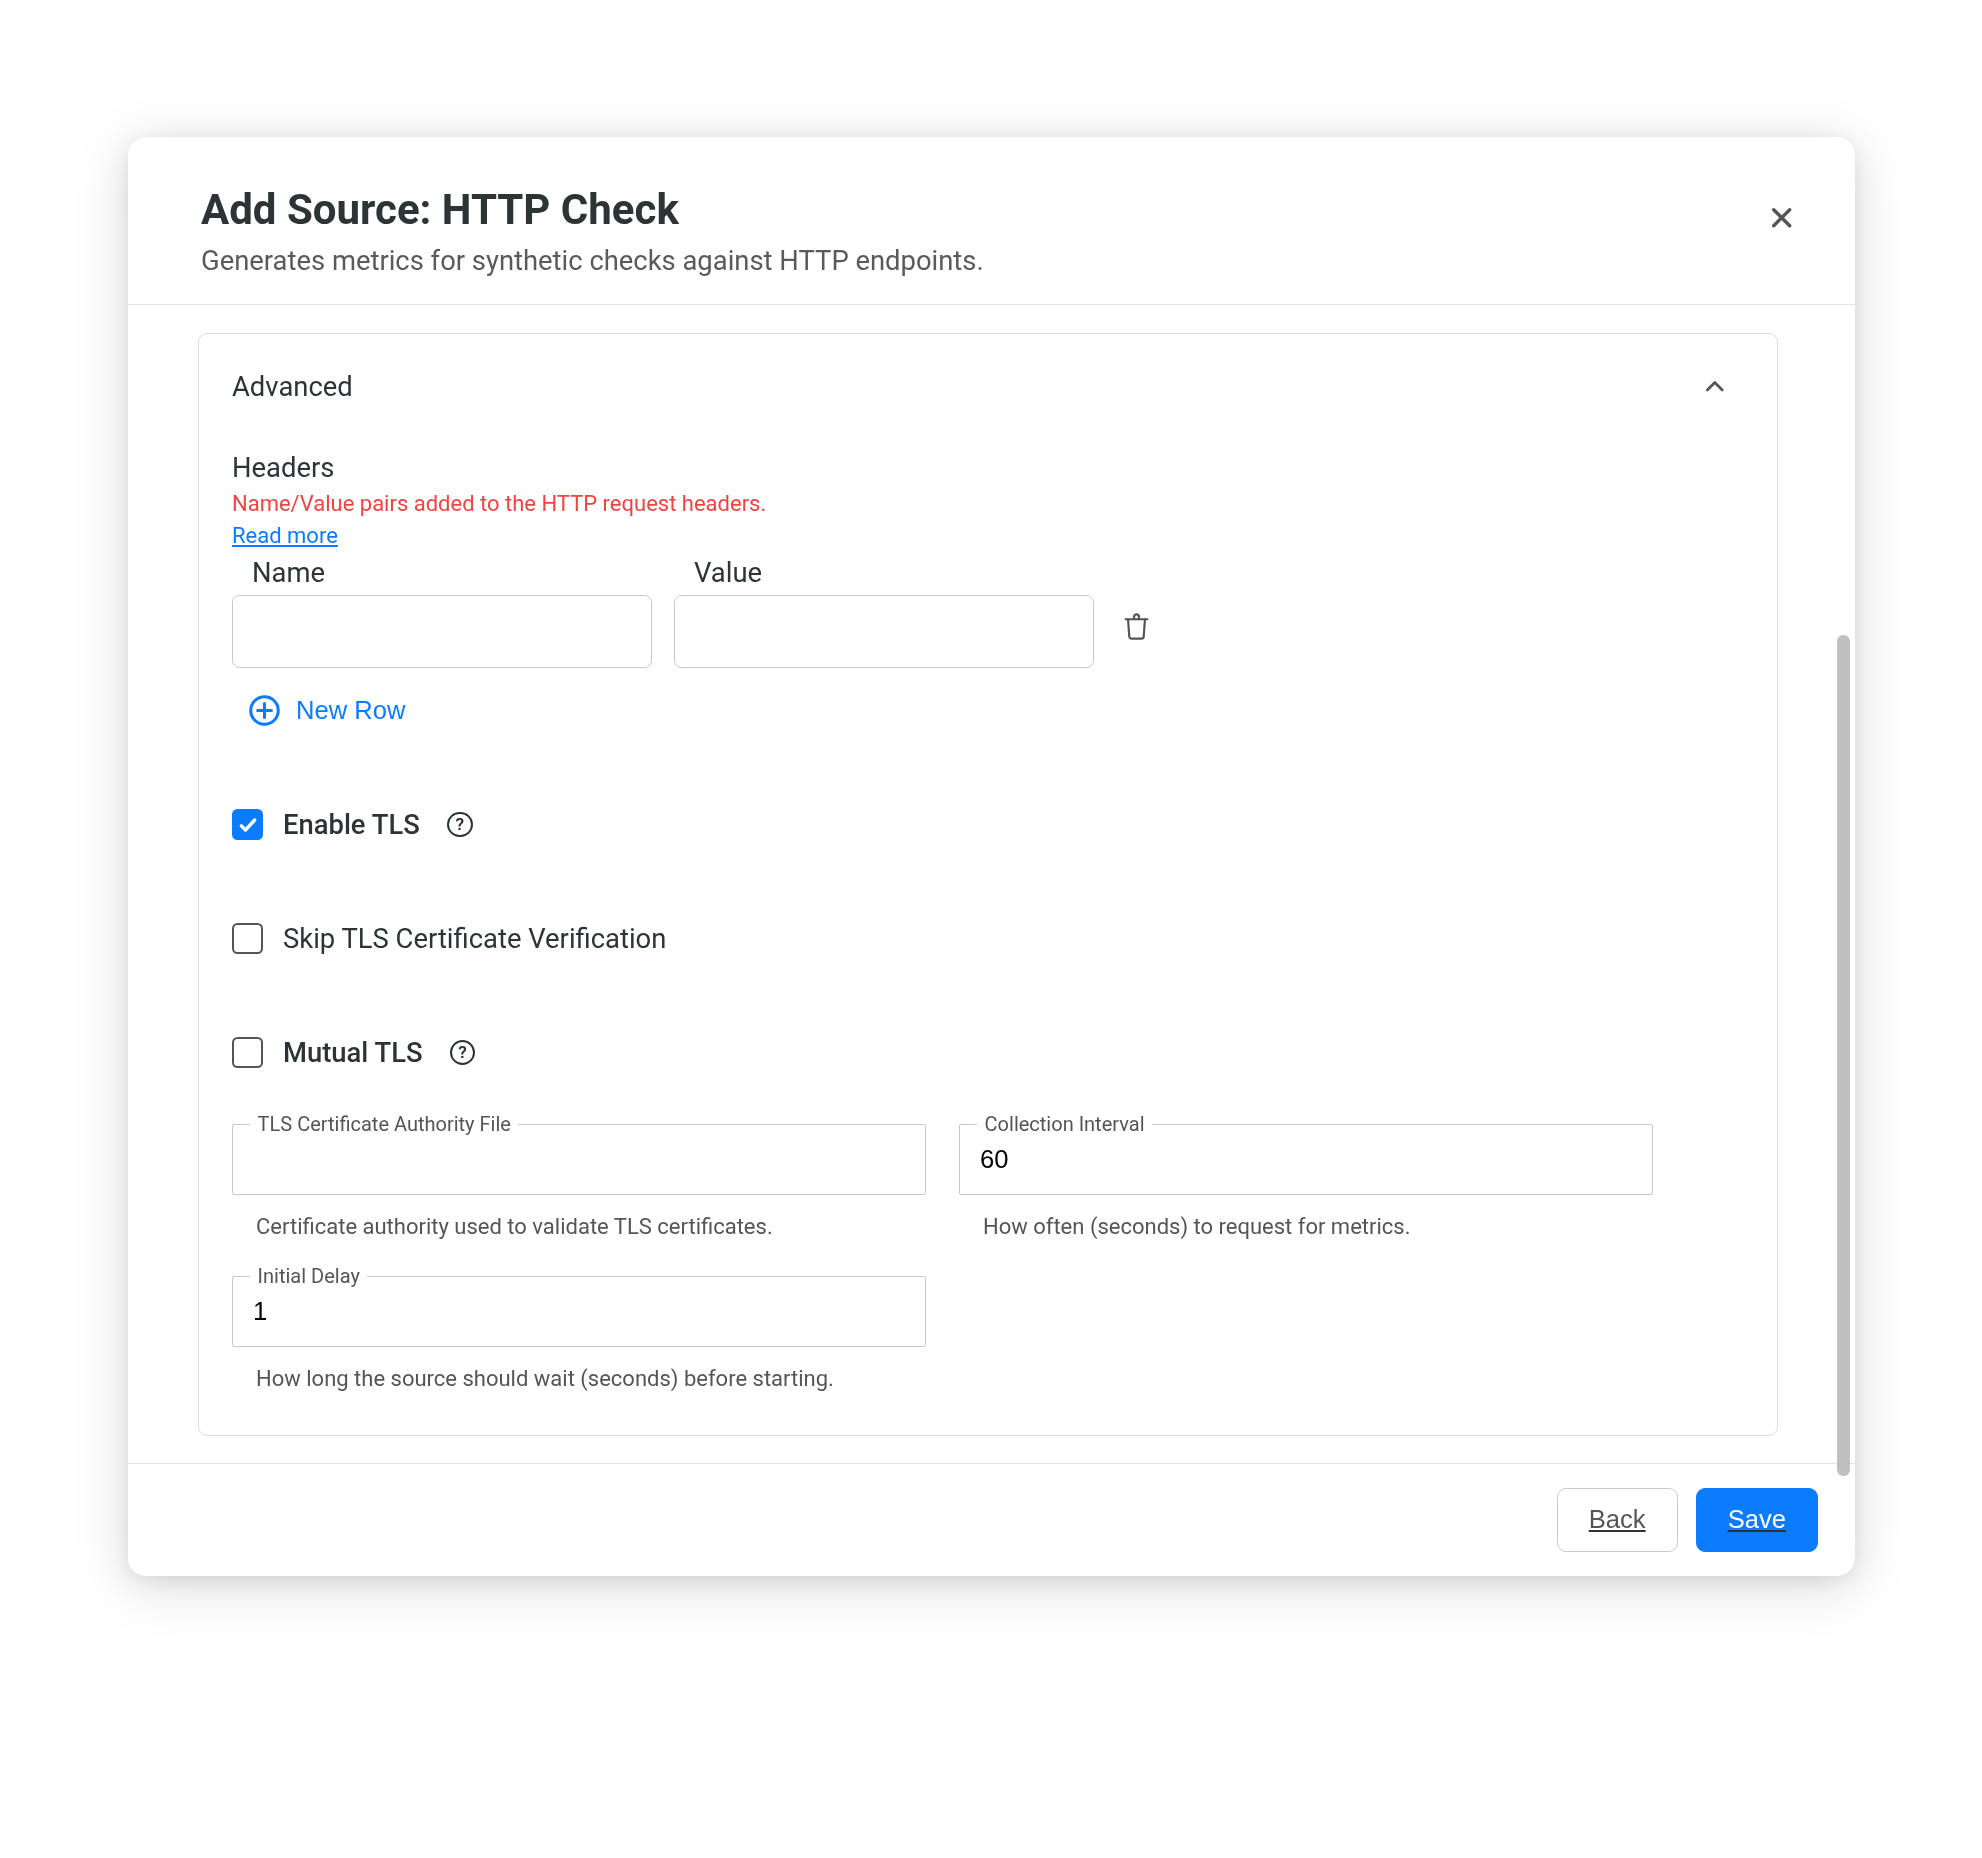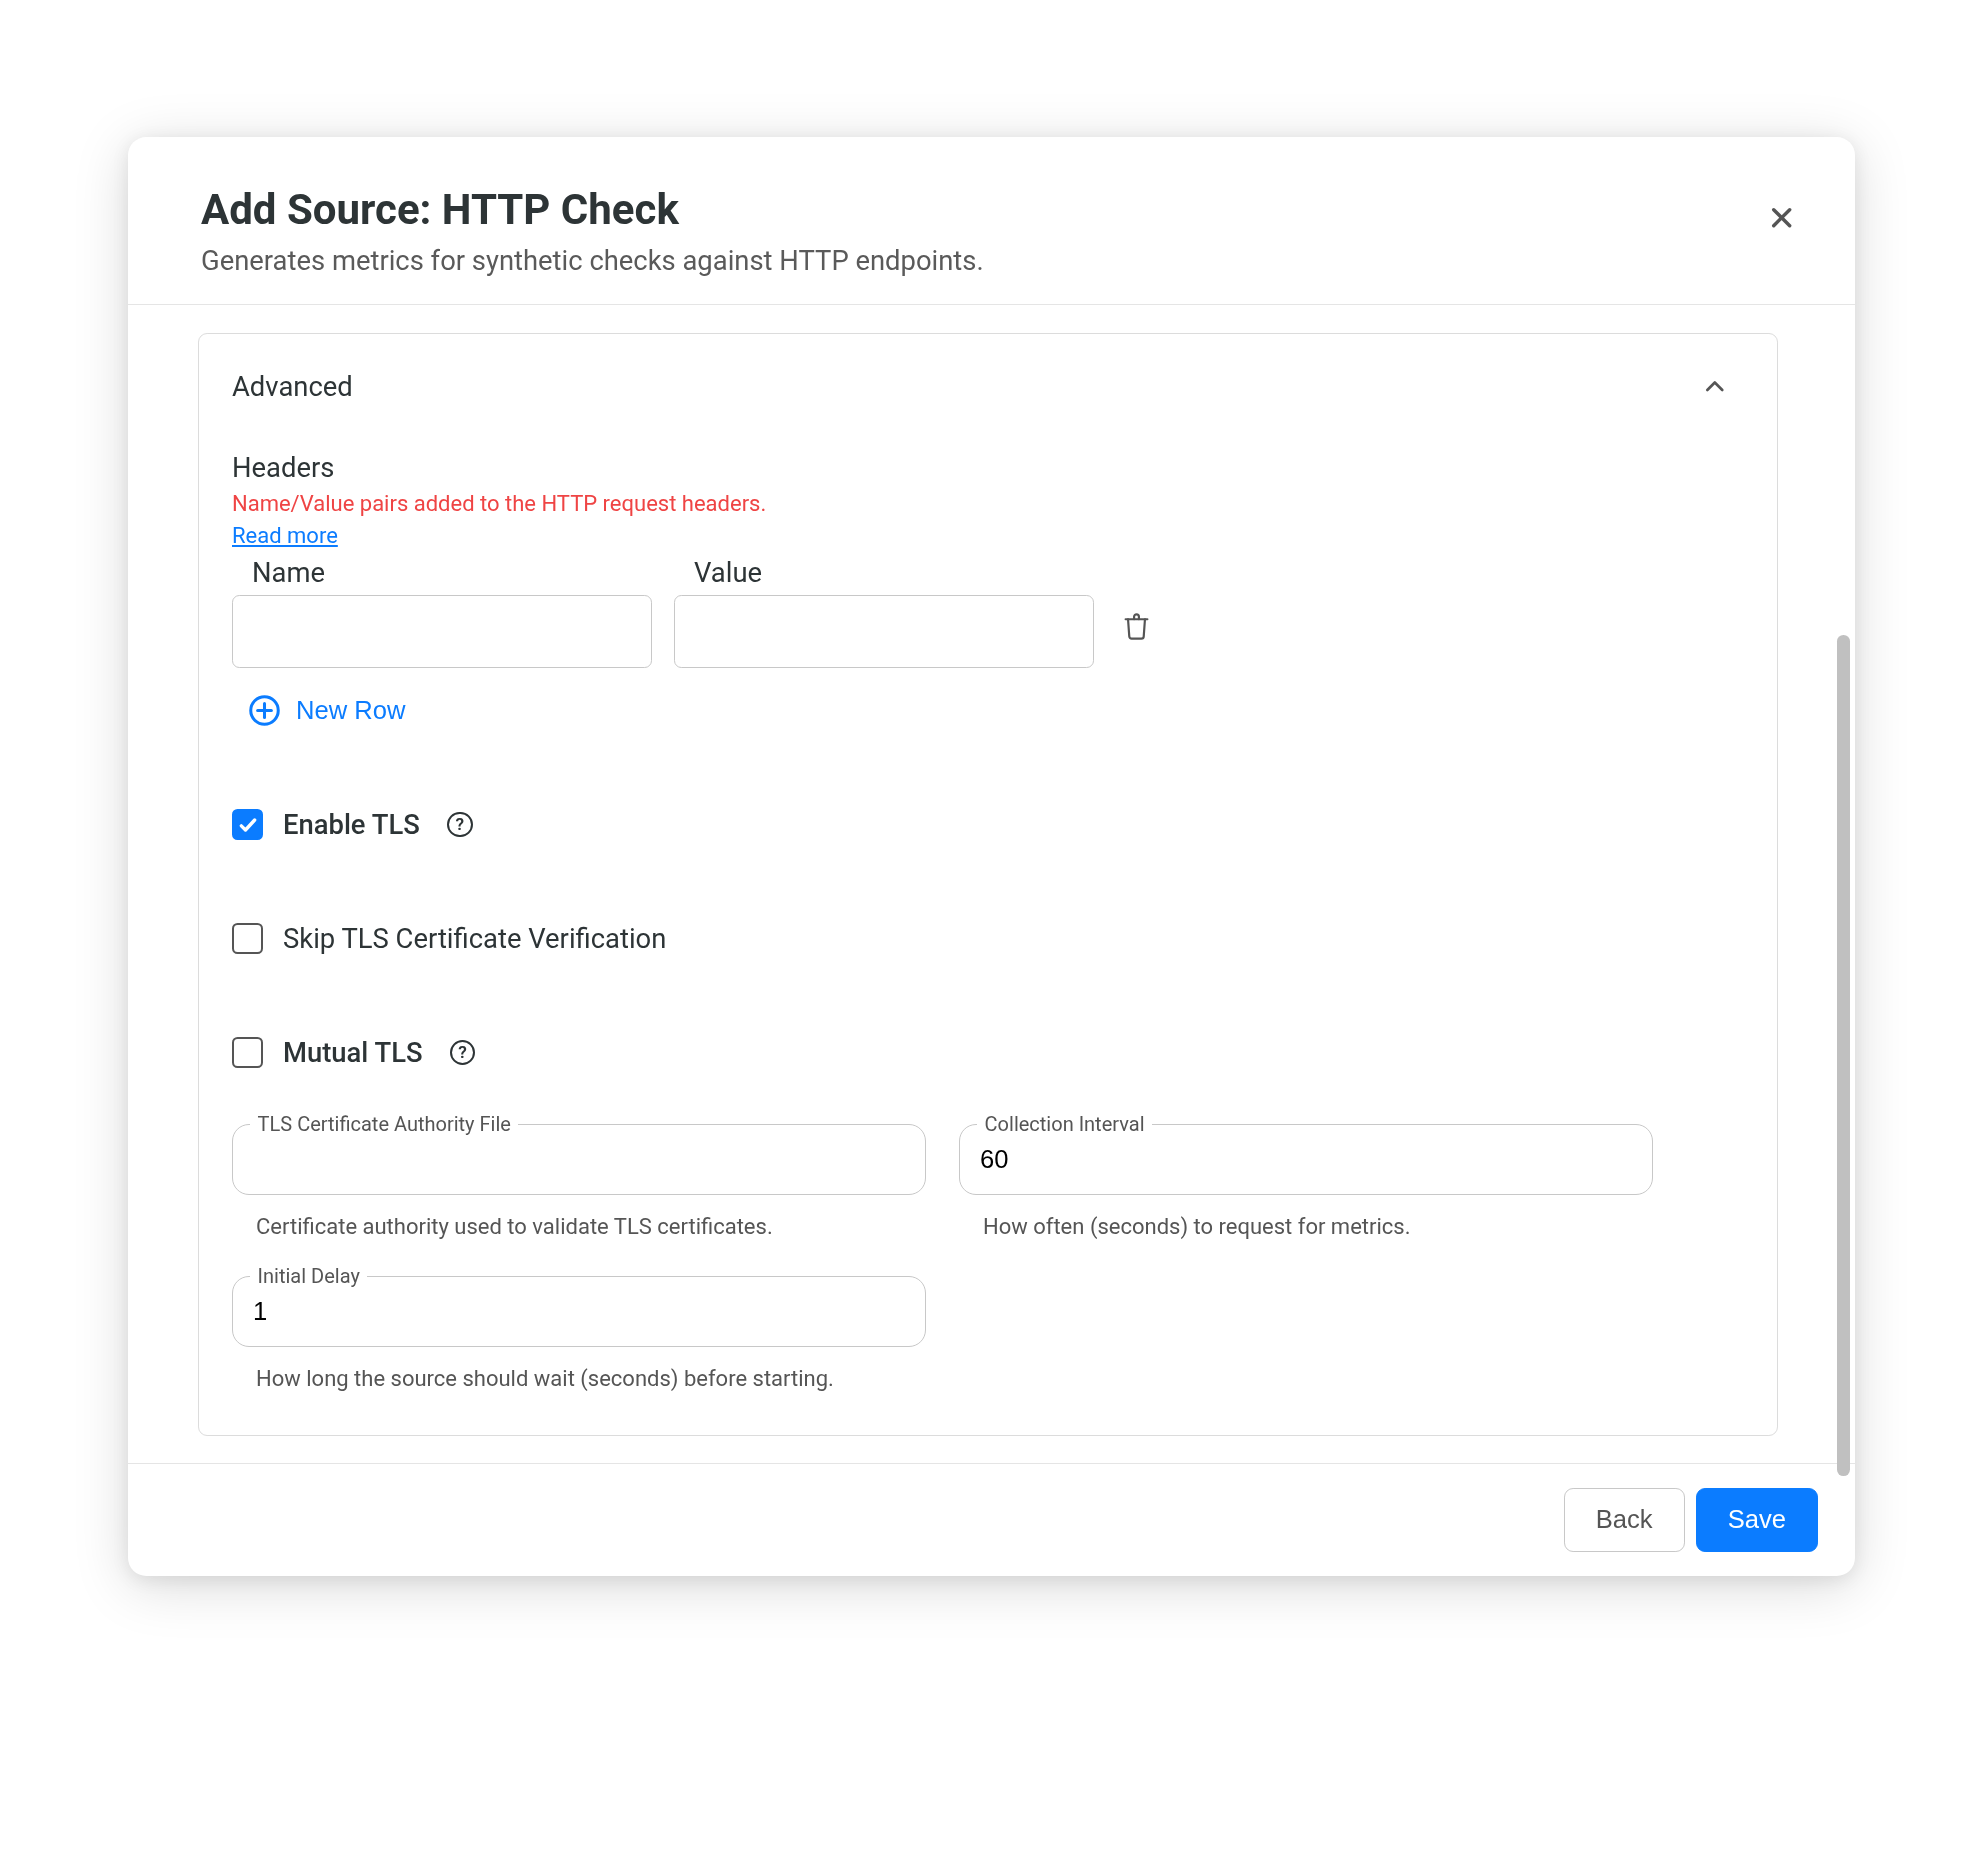--- a/index.html
+++ b/index.html
@@ -243,38 +243,39 @@
     left: 18.3px;
     background: #fff;
     padding: 0 7.3px;
     font-size: 20px;
     color: #555;
   }
   .float-input {
     width: 100%;
     height: 71px;
     border: 0.9px solid #c8c8c8;
-    border-radius: 17px;
+    border-radius: 2px;
     font-size: 25.6px;
     padding: 0 20px;
     background: #fff;
   }
   .field-help {
     font-size: 22px;
     color: #555;
     margin-top: 19px;
     padding-left: 24px;
   }
 
   .modal-footer {
     border-top: 0.9px solid #e5e5e5;
     padding: 24px 37px 24px 49px;
     display: flex;
     justify-content: flex-end;
-    gap: 11px;
+    gap: 18px;
+    text-decoration: underline;
   }
   .btn {
     font-size: 25.6px;
     font-weight: 500;
     border-radius: 9.1px;
     padding: 16.4px 31px;
     cursor: pointer;
     border: 1.4px solid #c8c8c8;
     background: #fff;
   }

